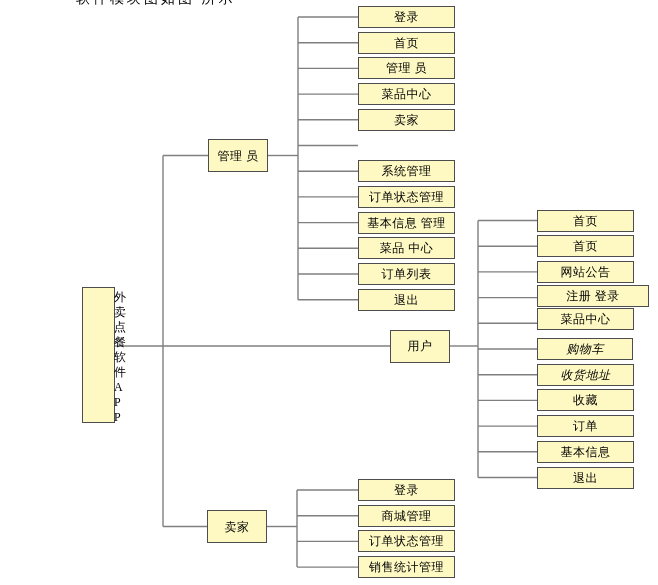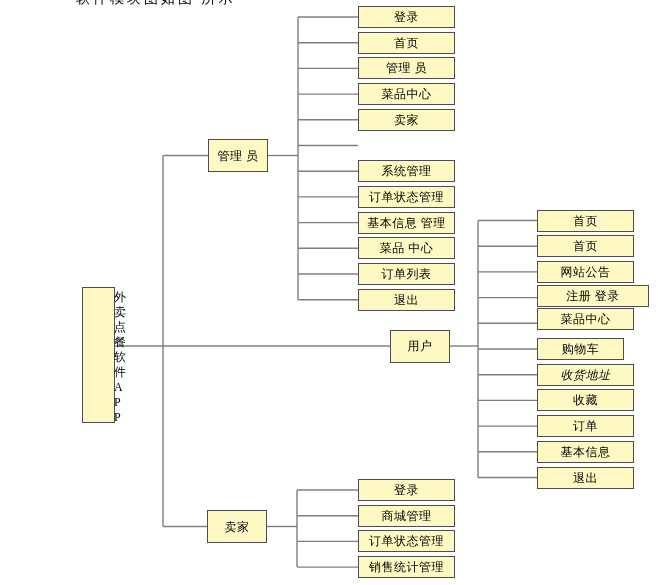--- a/index.html
+++ b/index.html
@@ -82,21 +82,21 @@
     <div class="box" style="left: 358px; top: 211.6px; width: 97px; height: 22px;">基本信息 管理</div>
     <div class="box" style="left: 358px; top: 237.3px; width: 97px; height: 22px;">菜品 中心</div>
     <div class="box" style="left: 358px; top: 263px; width: 97px; height: 22px;">订单列表</div>
     <div class="box" style="left: 358px; top: 288.7px; width: 97px; height: 22px;">退出</div>
     <div class="box" style="left: 390px; top: 329.5px; width: 60px; height: 33px;">用户</div>
     <div class="box" style="left: 537px; top: 209.5px; width: 97px; height: 22px;">首页</div>
     <div class="box" style="left: 537px; top: 235.2px; width: 97px; height: 22px;">首页</div>
     <div class="box" style="left: 537px; top: 260.9px; width: 97px; height: 22px;">网站公告</div>
     <div class="box" style="left: 537px; top: 285px; width: 112px; height: 22px;">注册 登录</div>
     <div class="box" style="left: 537px; top: 308px; width: 97px; height: 22px;">菜品中心</div>
-    <div class="box" style="left: 537px; top: 338px; width: 87px; height: 22px;">购物车</div>
+    <div class="box" style="left: 537px; top: 338px; width: 96px; height: 22px; font-style: italic;">购物车</div>
     <div class="box" style="left: 537px; top: 363.7px; width: 97px; height: 22px; font-style: italic;">收货地址</div>
     <div class="box" style="left: 537px; top: 389.4px; width: 97px; height: 22px;">收藏</div>
     <div class="box" style="left: 537px; top: 415.1px; width: 97px; height: 22px;">订单</div>
     <div class="box" style="left: 537px; top: 440.8px; width: 97px; height: 22px;">基本信息</div>
     <div class="box" style="left: 537px; top: 466.5px; width: 97px; height: 22px;">退出</div>
     <div class="box" style="left: 207px; top: 510px; width: 60px; height: 33px;">卖家</div>
     <div class="box" style="left: 358px; top: 479px; width: 97px; height: 22px;">登录</div>
     <div class="box" style="left: 358px; top: 504.7px; width: 97px; height: 22px;">商城管理</div>
     <div class="box" style="left: 358px; top: 530.4px; width: 97px; height: 22px;">订单状态管理</div>
     <div class="box" style="left: 358px; top: 556.1px; width: 97px; height: 22px; text-align: center;">销售统计管理</div>

